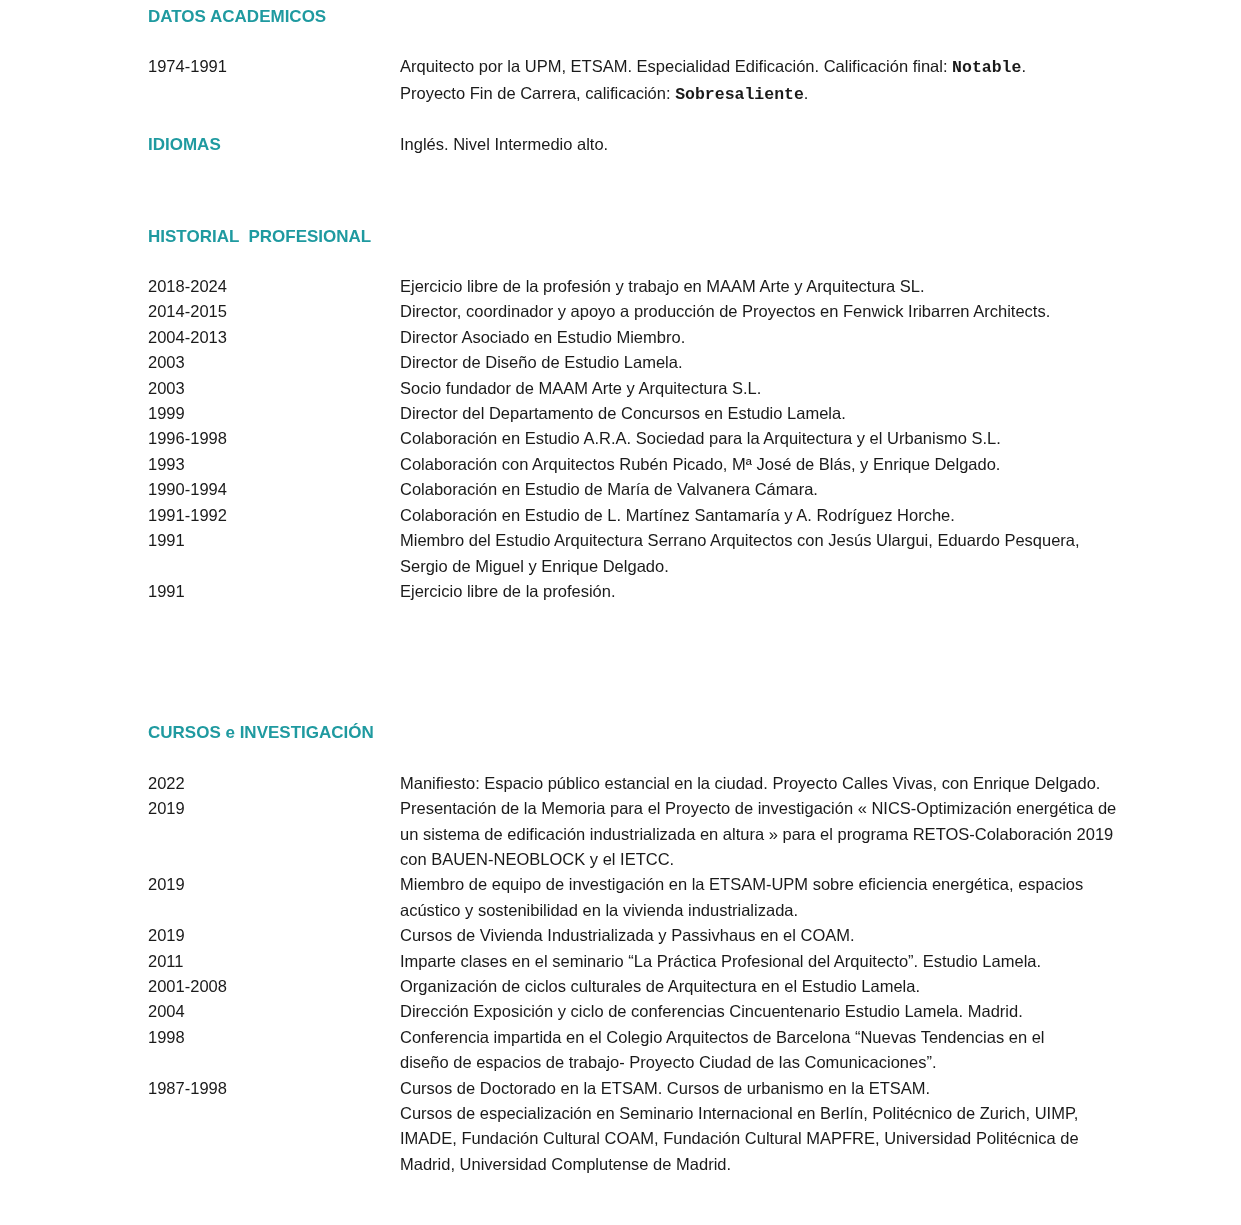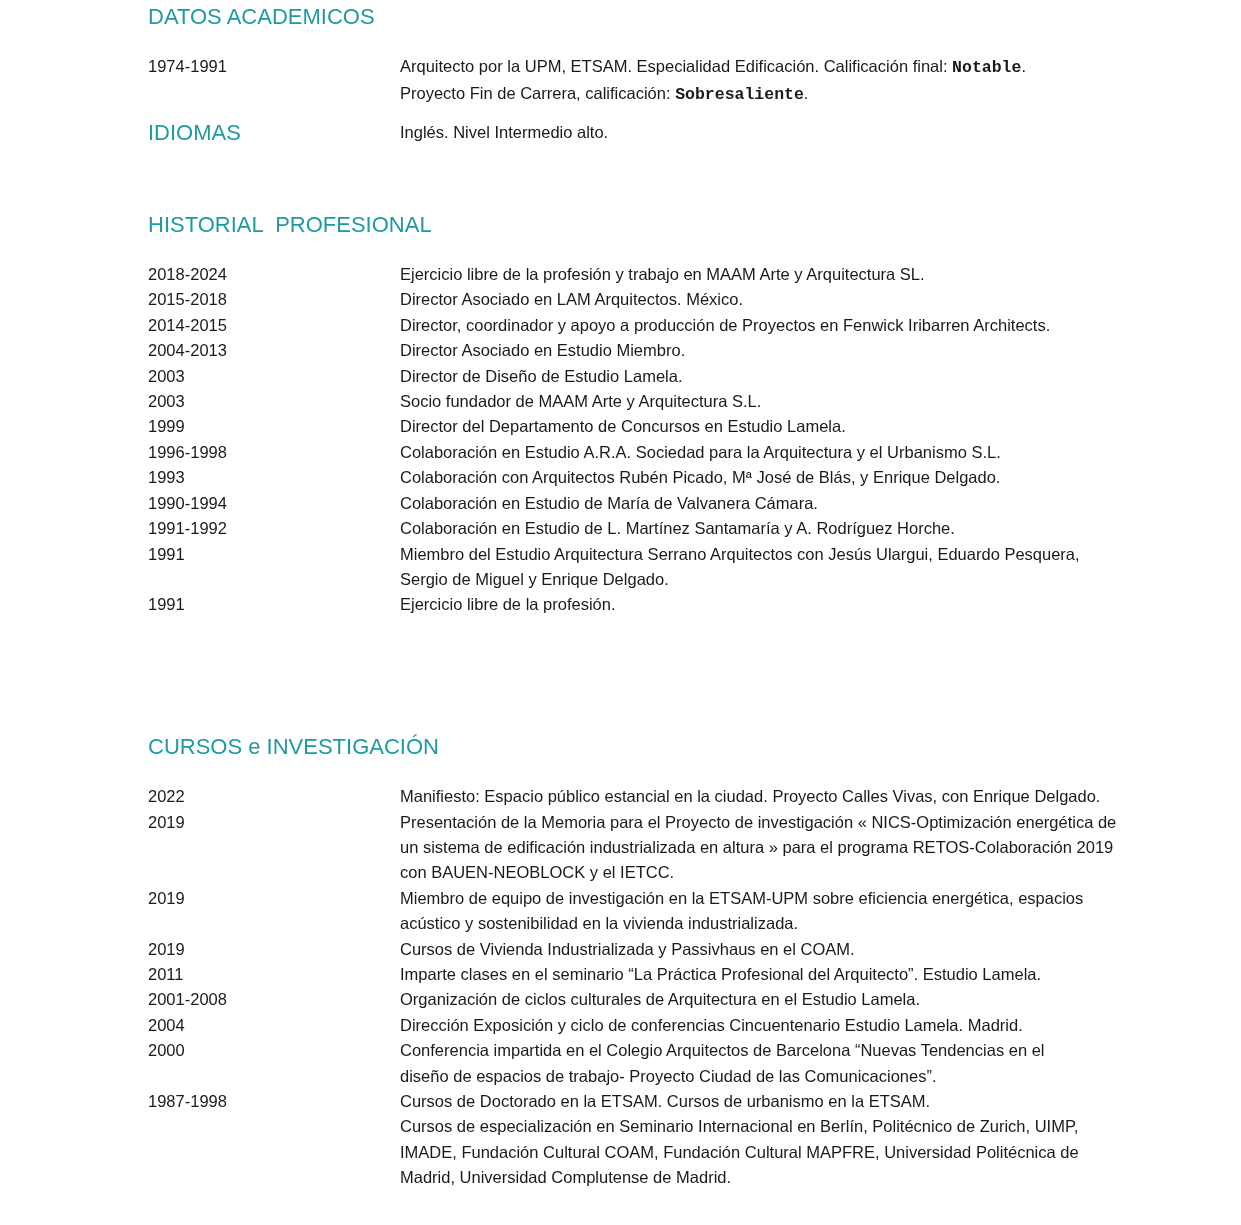--- a/index.html
+++ b/index.html
@@ -11,41 +11,41 @@
     background: #ffffff;
     font-family: "Liberation Sans", sans-serif;
     font-size: 16.5px;
     color: #1a1a1a;
     overflow: hidden;
   }
   .content {
     padding: 4px 40px 0 148px;
   }
   .heading {
-    font-size: 22px;
-    font-weight: 400;
+    font-size: 17px;
+    font-weight: 700;
     color: var(--accent, #1f9aa0);
     line-height: 25.4px;
     white-space: pre-wrap;
     margin-bottom: 25px;
   }
   .row {
     display: grid;
     grid-template-columns: 252px 1fr;
     align-items: start;
   }
   .period {
     line-height: 25.4px;
     white-space: nowrap;
   }
   .lines, .text-line {
     line-height: 25.4px;
     white-space: pre-line;
   }
-  .section-idiomas { margin-top: 13px; }
+  .section-idiomas { margin-top: 25px; }
   .section-historial { margin-top: 66px; }
   .section-cursos { margin-top: 116px; }
   strong { font-weight: 700; font-family: Liberation Mono, monospace; }
 </style>
 </head>
 <body>
 
 <div class="page">
   <div class="content">
 
@@ -66,24 +66,20 @@
         <div class="lines">Inglés. Nivel Intermedio alto.</div>
       </div>
     </div>
 
     <div class="section section-historial">
       <div class="heading">HISTORIAL  PROFESIONAL</div>
 
       <div class="row">
         <div class="period">2018-2024</div>
         <div class="lines">Ejercicio libre de la profesión y trabajo en MAAM Arte y Arquitectura SL.</div>
-      </div>
-      <div class="row">
-        <div class="period">2015-2018</div>
-        <div class="lines">Director Asociado en LAM Arquitectos. México.</div>
       </div>
       <div class="row">
         <div class="period">2014-2015</div>
         <div class="lines">Director, coordinador y apoyo a producción de Proyectos en Fenwick Iribarren Architects.</div>
       </div>
       <div class="row">
         <div class="period">2004-2013</div>
         <div class="lines">Director Asociado en Estudio Miembro.</div>
       </div>
       <div class="row">
@@ -153,21 +149,21 @@
       </div>
       <div class="row">
         <div class="period">2001-2008</div>
         <div class="lines">Organización de ciclos culturales de Arquitectura en el Estudio Lamela.</div>
       </div>
       <div class="row">
         <div class="period">2004</div>
         <div class="lines">Dirección Exposición y ciclo de conferencias Cincuentenario Estudio Lamela. Madrid.</div>
       </div>
       <div class="row">
-        <div class="period">2000</div>
+        <div class="period">1998</div>
         <div class="lines">Conferencia impartida en el Colegio Arquitectos de Barcelona “Nuevas Tendencias en el
 diseño de espacios de trabajo- Proyecto Ciudad de las Comunicaciones”.</div>
       </div>
       <div class="row">
         <div class="period">1987-1998</div>
         <div class="lines">Cursos de Doctorado en la ETSAM. Cursos de urbanismo en la ETSAM.
 Cursos de especialización en Seminario Internacional en Berlín, Politécnico de Zurich, UIMP,
 IMADE, Fundación Cultural COAM, Fundación Cultural MAPFRE, Universidad Politécnica de
 Madrid, Universidad Complutense de Madrid.</div>
       </div>

